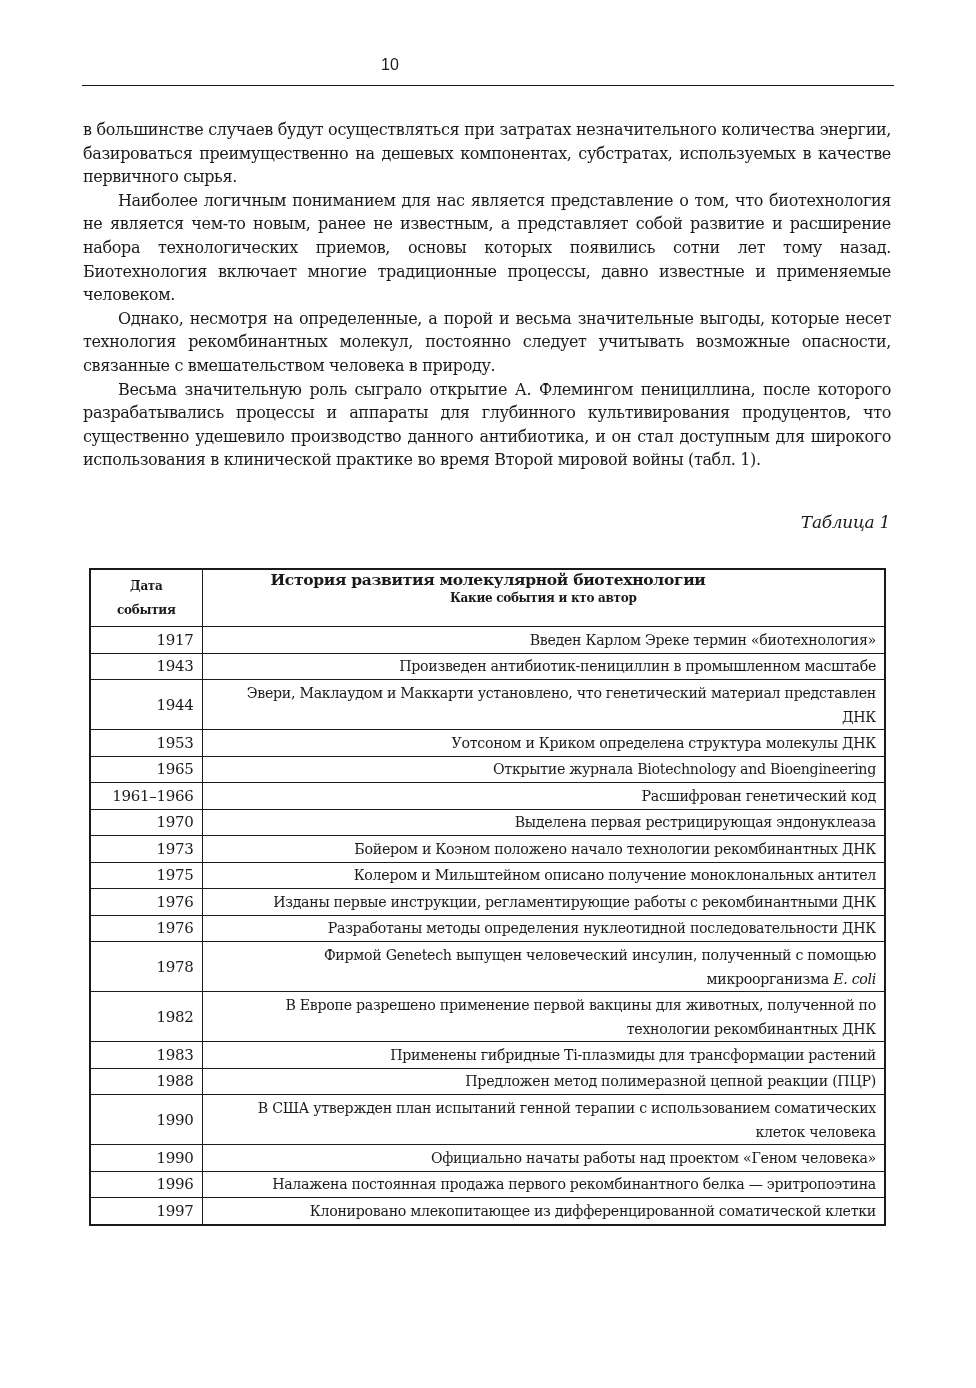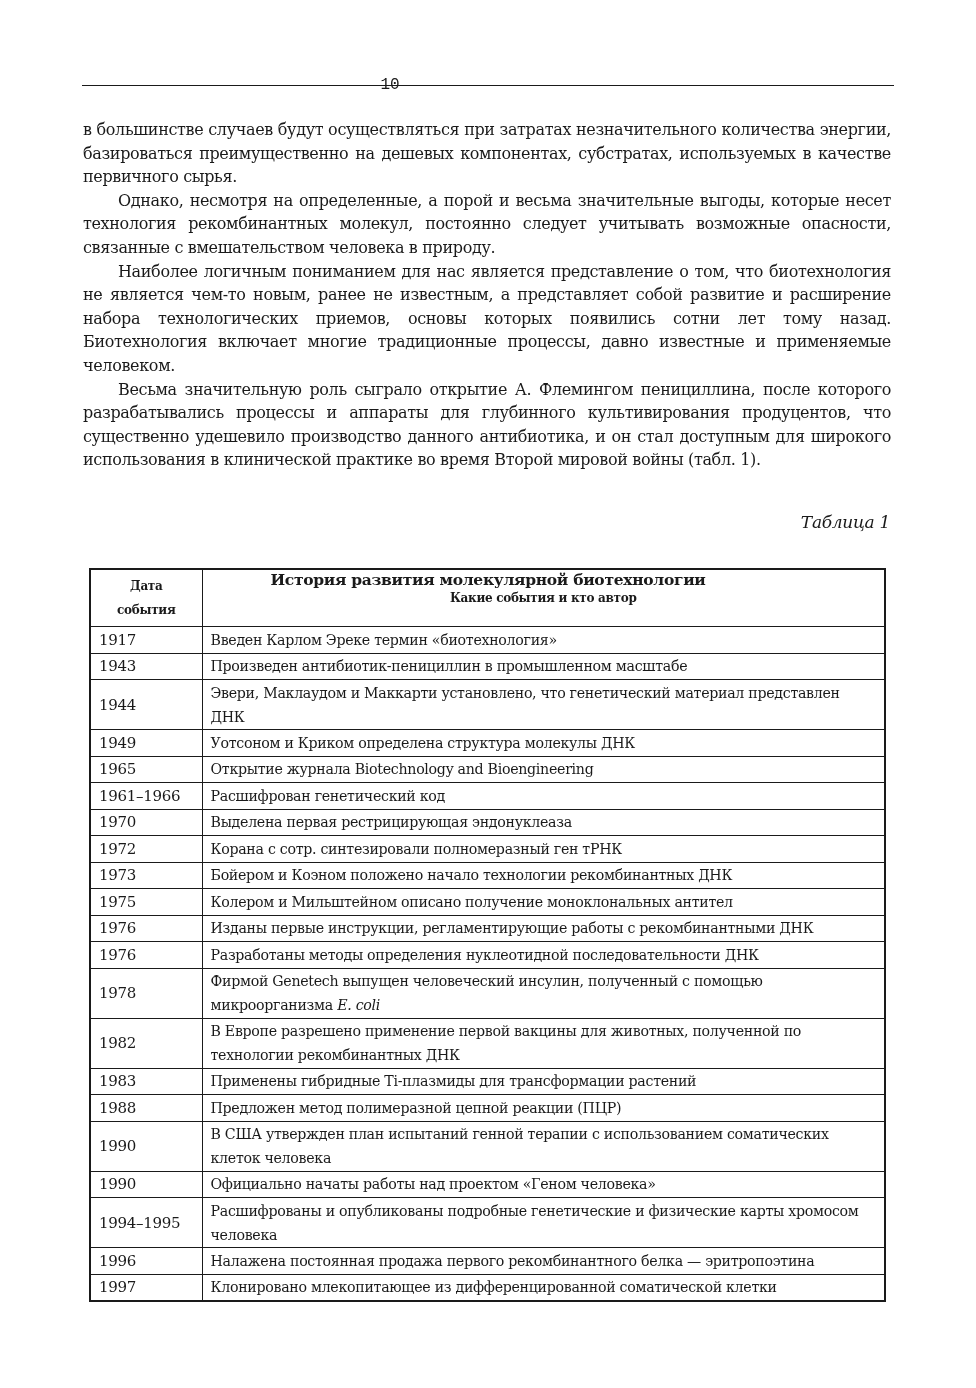--- a/index.html
+++ b/index.html
@@ -1,53 +1,53 @@
 <!DOCTYPE html>
 <html><head>
   <meta charset="utf-8">
   <style>
     html, body { margin: 0; padding: 0; background: #ffffff; }
     body { width: 976px; height: 1388px; position: relative; overflow: hidden;
            font-family: "DejaVu Serif", "Liberation Serif", serif; color: #1a1a1a; }
-    .page-number { position: absolute; top: 76px; left: 0; width: 780px; text-align: center;
-                   font-size: 16px; font-family: Liberation Mono, monospace; }
+    .page-number { position: absolute; top: 56px; left: 0; width: 780px; text-align: center;
+                   font-size: 16px; font-family: Liberation Sans, sans-serif; }
     .header-rule { position: absolute; top: 85px; left: 82px; width: 812px; height: 0;
                    border-top: 1.5px solid #1a1a1a; }
     .body-text { position: absolute; top: 118px; left: 83px; width: 808px;
                  font-size: 16px; line-height: 23.6px; text-align: justify;
                  font-family: "DejaVu Serif", serif; letter-spacing: -0.35px; }
     .body-text p { margin: 0; text-indent: 35px; }
     .body-text p.first { text-indent: 0; }
     .table-label { position: absolute; top: 512px; right: 86px; font-style: italic;
                    font-size: 17px; font-family: "DejaVu Serif", serif; letter-spacing: -0.3px; }
     .table-title { position: absolute; top: 537px; left: 0; width: 976px; text-align: center;
                    font-weight: bold; font-size: 15.5px; font-family: "DejaVu Serif", serif;
                    letter-spacing: -0.3px; margin-top: 33px; }
     table.history { position: absolute; top: 568px; left: 89px; width: 797px;
                     border-collapse: collapse; border: 2px solid #1a1a1a;
                     font-family: "DejaVu Serif", serif; font-size: 14.2px; letter-spacing: -0.3px; padding-left: 46px; }
     table.history th, table.history td { border: 1px solid #1a1a1a; padding: 0 8px;
-                    vertical-align: middle; text-align: left; }
+                    vertical-align: middle; text-align: right; }
     table.history th { font-weight: bold; font-size: 12px; height: 56px; text-align: center; line-height: 24px; }
     table.history col.c-date { width: 112px; }
     table.history td.date { font-size: 15px; }
     table.history tr.single td { height: 25.5px; }
     table.history tr.double td { height: 49px; line-height: 24px; }
     em.species { font-style: italic; }
   </style>
 </head>
 <body>
 
 <div class="page-number">10</div>
 <div class="header-rule"></div>
 
 <div class="body-text">
   <p class="first">в большинстве случаев будут осуществляться при затратах незначительного количества энергии, базироваться преимущественно на дешевых компонентах, субстратах, используемых в качестве первичного сырья.</p>
+  <p>Наиболее логичным пониманием для нас является представление о том, что биотехнология не является чем-то новым, ранее не известным, а представляет собой развитие и расширение набора технологических приемов, основы которых появились сотни лет тому назад. Биотехнология включает многие традиционные процессы, давно известные и применяемые человеком.</p>
   <p>Однако, несмотря на определенные, а порой и весьма значительные выгоды, которые несет технология рекомбинантных молекул, постоянно следует учитывать возможные опасности, связанные с вмешательством человека в природу.</p>
-  <p>Наиболее логичным пониманием для нас является представление о том, что биотехнология не является чем-то новым, ранее не известным, а представляет собой развитие и расширение набора технологических приемов, основы которых появились сотни лет тому назад. Биотехнология включает многие традиционные процессы, давно известные и применяемые человеком.</p>
   <p>Весьма значительную роль сыграло открытие А. Флемингом пенициллина, после которого разрабатывались процессы и аппараты для глубинного культивирования продуцентов, что существенно удешевило производство данного антибиотика, и он стал доступным для широкого использования в клинической практике во время Второй мировой войны (табл. 1).</p>
 </div>
 
 <div class="table-label">Таблица 1</div>
 <div class="table-title">История развития молекулярной биотехнологии</div>
 
 <table class="history">
   <colgroup>
       <col class="c-date">
       <col>
@@ -68,38 +68,34 @@
       </tr>
       <tr class="single">
         <td class="date">1943</td>
         <td><span>Произведен антибиотик-пенициллин в промышленном масштабе</span></td>
       </tr>
       <tr class="double">
         <td class="date">1944</td>
         <td><span>Эвери, Маклаудом и Маккарти установлено, что генетический материал представлен ДНК</span></td>
       </tr>
       <tr class="single">
-        <td class="date">1949</td>
+        <td class="date">1953</td>
         <td><span>Уотсоном и Криком определена структура молекулы ДНК</span></td>
       </tr>
       <tr class="single">
         <td class="date">1965</td>
         <td><span>Открытие журнала Biotechnology and Bioengineering</span></td>
       </tr>
       <tr class="single">
         <td class="date">1961–1966</td>
         <td><span>Расшифрован генетический код</span></td>
       </tr>
       <tr class="single">
         <td class="date">1970</td>
         <td><span>Выделена первая рестрицирующая эндонуклеаза</span></td>
-      </tr>
-      <tr class="single">
-        <td class="date">1972</td>
-        <td><span>Корана с сотр. синтезировали полномеразный ген тРНК</span></td>
       </tr>
       <tr class="single">
         <td class="date">1973</td>
         <td><span>Бойером и Коэном положено начало технологии рекомбинантных ДНК</span></td>
       </tr>
       <tr class="single">
         <td class="date">1975</td>
         <td><span>Колером и Мильштейном описано получение моноклональных антител</span></td>
       </tr>
       <tr class="single">
@@ -127,24 +123,20 @@
         <td><span>Предложен метод полимеразной цепной реакции (ПЦР)</span></td>
       </tr>
       <tr class="double">
         <td class="date">1990</td>
         <td><span>В США утвержден план испытаний генной терапии с использованием соматических клеток человека</span></td>
       </tr>
       <tr class="single">
         <td class="date">1990</td>
         <td><span>Официально начаты работы над проектом «Геном человека»</span></td>
       </tr>
-      <tr class="double">
-        <td class="date">1994–1995</td>
-        <td><span>Расшифрованы и опубликованы подробные генетические и физические карты хромосом человека</span></td>
-      </tr>
       <tr class="single">
         <td class="date">1996</td>
         <td><span>Налажена постоянная продажа первого рекомбинантного белка — эритропоэтина</span></td>
       </tr>
       <tr class="single">
         <td class="date">1997</td>
         <td><span>Клонировано млекопитающее из дифференцированной соматической клетки</span></td>
       </tr>
     </tbody>
 </table>

